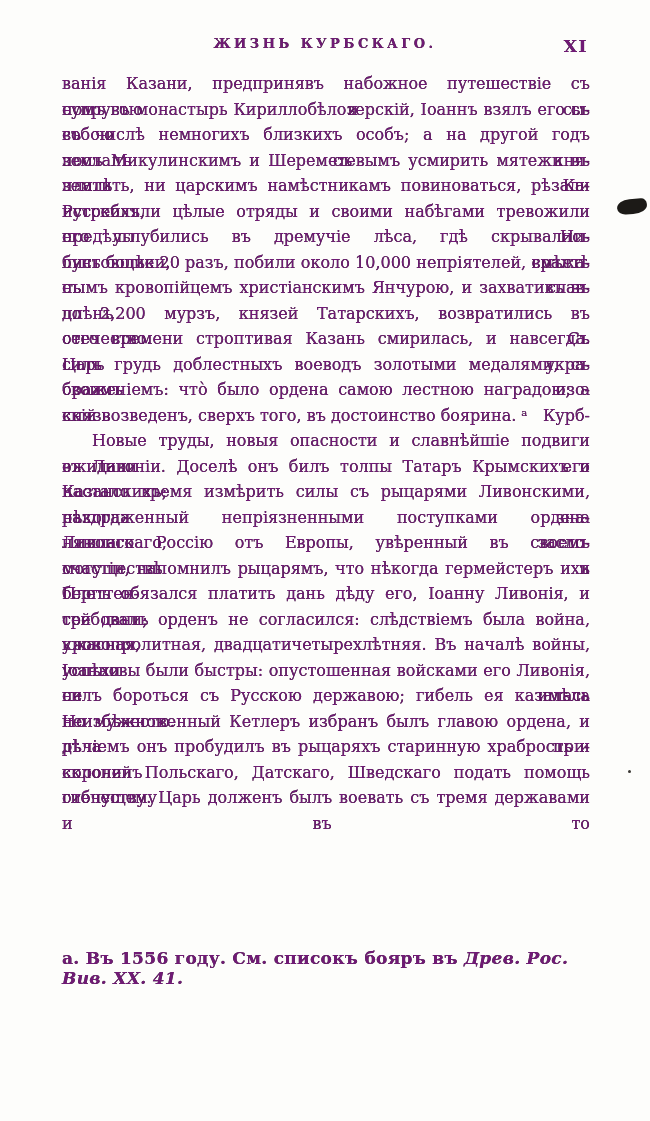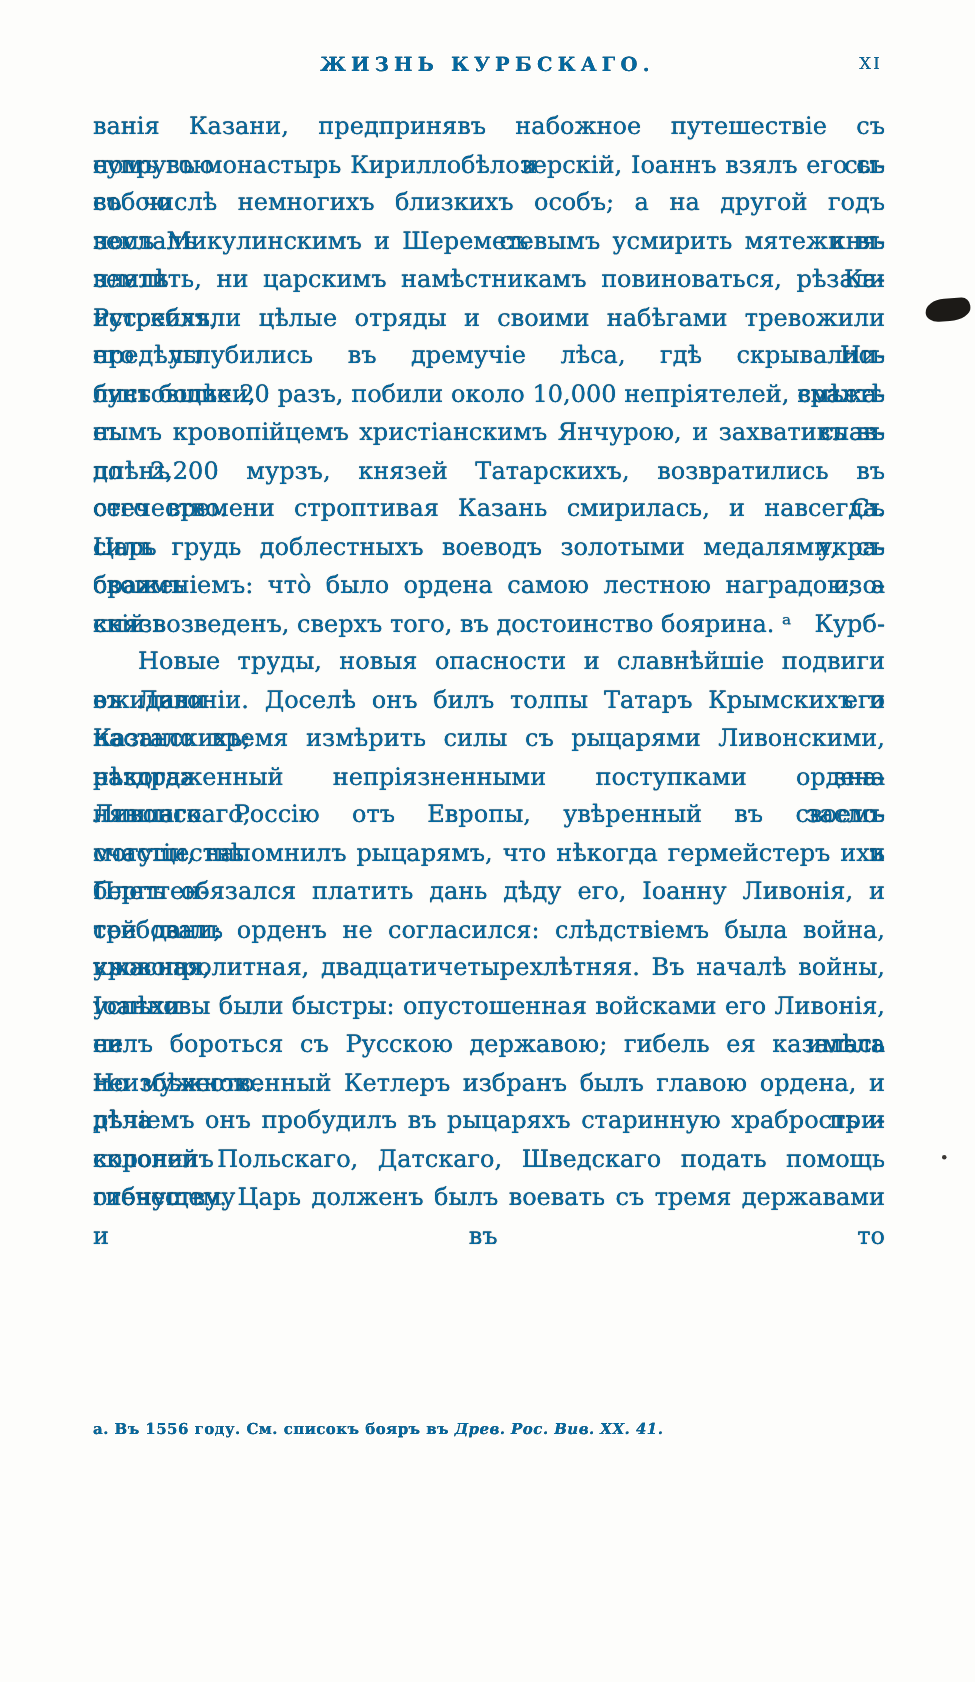--- a/index.html
+++ b/index.html
@@ -3,42 +3,42 @@
 <meta charset="utf-8">
 <style>
   html, body { margin: 0; padding: 0; background: #ffffff; }
 
   .page {
     position: relative;
     width: 650px;
     height: 1121px;
     background: #fdfdfb;
     font-family: "DejaVu Serif", "Liberation Serif", serif;
-    color: #0369a1;
+    color: #701a75;
     overflow: hidden;
   }
 
   
   .running-head {
     position: absolute;
     top: 36px;
     left: 0;
     width: 100%;
     text-align: center;
     font-size: 13px;
     font-weight: bold;
     letter-spacing: 3.5px;
     text-shadow: 0 0 0.4px rgba(20,18,14,0.9);
   }
   .page-number {
     position: absolute;
     top: 36px;
     right: 62px;
-    font-size: 11px;
-    font-weight: normal;
+    font-size: 17px;
+    font-weight: bold;
     letter-spacing: 1.5px;
     text-shadow: 0 0 0.4px rgba(20,18,14,0.9);
   }
 
   
   .body-text {
     position: absolute;
     top: 71px;
     left: 62px;
     width: 528px;
@@ -56,21 +56,21 @@
   .line { white-space: normal; }
   .line.indent { text-indent: 30px; }
   .line.flush { text-align-last: left; }
 
   
   .footnote {
     position: absolute;
     top: 948px;
     left: 62px;
     width: 528px;
-    font-size: 10px;
+    font-size: 17px;
     font-weight: bold;
     letter-spacing: 0.3px;
     text-shadow: 0 0 0.3px rgba(15,13,10,0.85);
   }
   .footnote .src { font-style: italic; }
 
   
   .ink-smudge {
     position: absolute;
     left: 617px;

